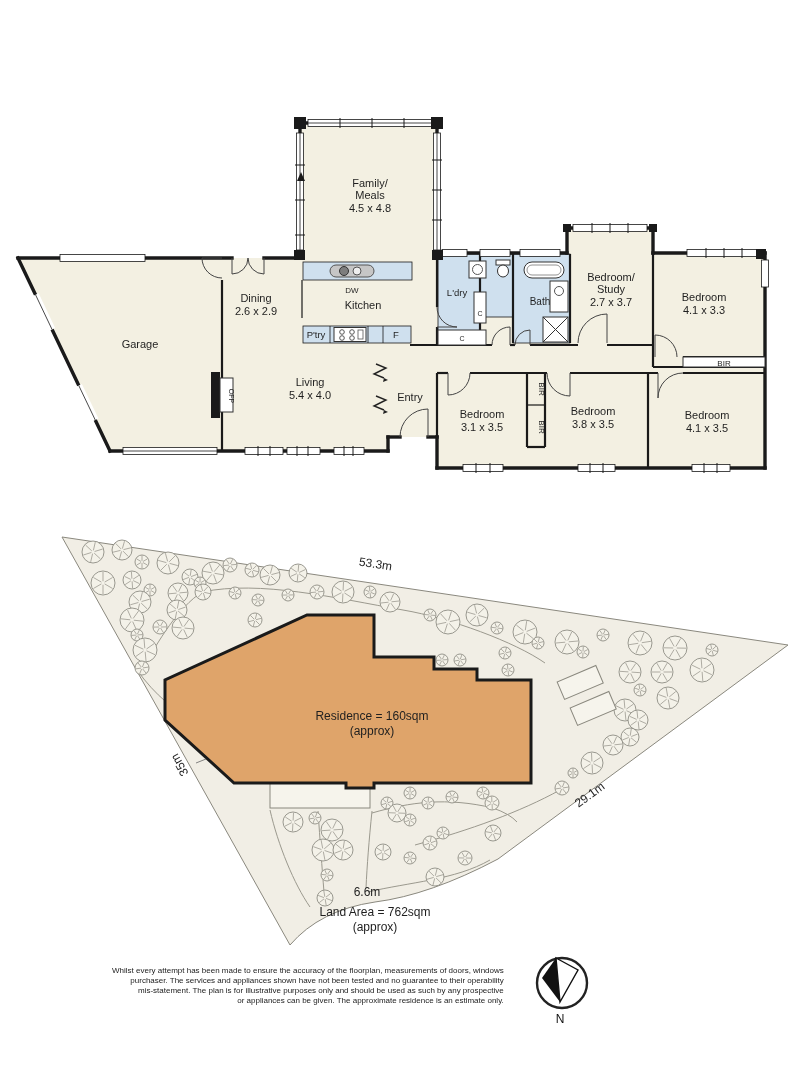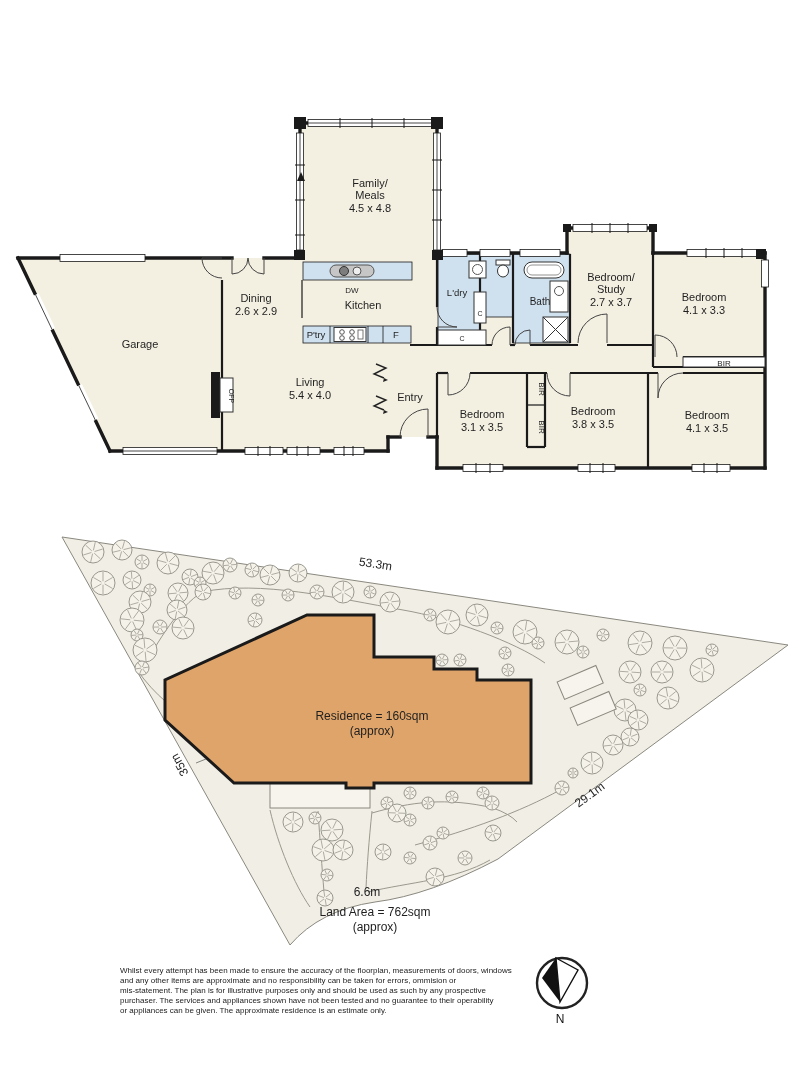--- a/index.html
+++ b/index.html
@@ -1,17 +1,17 @@
 <!DOCTYPE html>
 <html><head>
 <meta charset="utf-8">
 <style>
   html,body{margin:0;padding:0;background:#fff;}
   body{width:799px;height:1080px;position:relative;font-family:"Liberation Sans",sans-serif;}
-  #stage{position:absolute;inset:0;width:732px;height:1080px;}
+  #stage{position:absolute;inset:0;width:732px;height:1080px;text-align:right;}
   svg{position:absolute;left:0;}
   svg text{font-family:"Liberation Sans",sans-serif;}
   .cream{fill:#f3f0e2;}
   .blue{fill:#cfe0ee;stroke:#1a1a1a;stroke-width:.8;}
   .wall{stroke:#1a1a1a;stroke-width:3.4;fill:none;stroke-linecap:square;}
   .iwall{stroke:#1a1a1a;stroke-width:2.2;fill:none;stroke-linecap:butt;}
   .thinwall{stroke:#1a1a1a;stroke-width:1.2;fill:none;}
   .winrect{fill:#ffffff;stroke:#1a1a1a;stroke-width:.8;}
   .winline{stroke:#1a1a1a;stroke-width:.8;}
   .tick{stroke:#1a1a1a;stroke-width:1;}
@@ -20,21 +20,21 @@
   .arc{fill:none;stroke:#444;stroke-width:1;}
   .leaf{stroke:#444;stroke-width:1;}
   .roomtxt{font-size:11px;fill:#1f1f1f;text-anchor:middle;}
   .fixtxt{font-size:8px;fill:#1f1f1f;text-anchor:middle;}
   .tinytxt{font-size:7px;fill:#1f1f1f;text-anchor:middle;}
   .sitetxt{font-size:12px;fill:#1f1f1f;text-anchor:middle;}
   .ground{fill:#f1eee5;stroke:#8a887e;stroke-width:1;}
   .gline{fill:none;stroke:#9b998e;stroke-width:1;}
   .whitebox{fill:#f6f4ec;stroke:#8a887e;stroke-width:1;}
   .res{fill:#dfa46a;stroke:#1a1a1a;stroke-width:3;}
-  #disclaimer{position:absolute;left:120px;top:966px;font-size:8px;line-height:10px;color:#222;}
+  #disclaimer{position:absolute;left:112px;top:966px;font-size:8px;line-height:10px;color:#222;}
   #disclaimer div{white-space:nowrap;}
 </style>
 </head>
 <body>
 
 <div id="stage">
 
 <svg id="floorplan" width="799" height="530" viewBox="0 0 799 530" style="top:0">
 
   <path class="cream" d="M18,258 L110,451 H388 V437 H437 V468 H765 V253 H653 V228 H567 V253 H437 V123 H300 V258 Z"></path>
@@ -667,19 +667,18 @@
 
 <svg id="compass" width="70" height="80" viewBox="0 0 70 80" style="top:950px;left:530px">
   <circle cx="32" cy="33" r="25" fill="none" stroke="#222" stroke-width="2.4"></circle>
   <polygon points="26,8 12,28 30,52" fill="#111"></polygon>
   <polygon points="26,8 48,20 30,52" fill="#fff" stroke="#111" stroke-width="1.4"></polygon>
   <text x="30" y="73" text-anchor="middle" font-size="12" fill="#111">N</text>
 </svg>
 
 <div id="disclaimer">
   <div>Whilst every attempt has been made to ensure the accuracy of the floorplan, measurements of doors, windows</div>
-  <div>and any other items are approximate and no responsibility can be taken for errors, ommision or</div>
+  <div>purchaser. The services and appliances shown have not been tested and no guarantee to their operability</div>
   <div>mis-statement. The plan is for illustrative purposes only and should be used as such by any prospective</div>
-  <div>purchaser. The services and appliances shown have not been tested and no guarantee to their operability</div>
   <div>or appliances can be given. The approximate residence is an estimate only.</div>
 </div>
 
 </div>
 
 </body></html>

